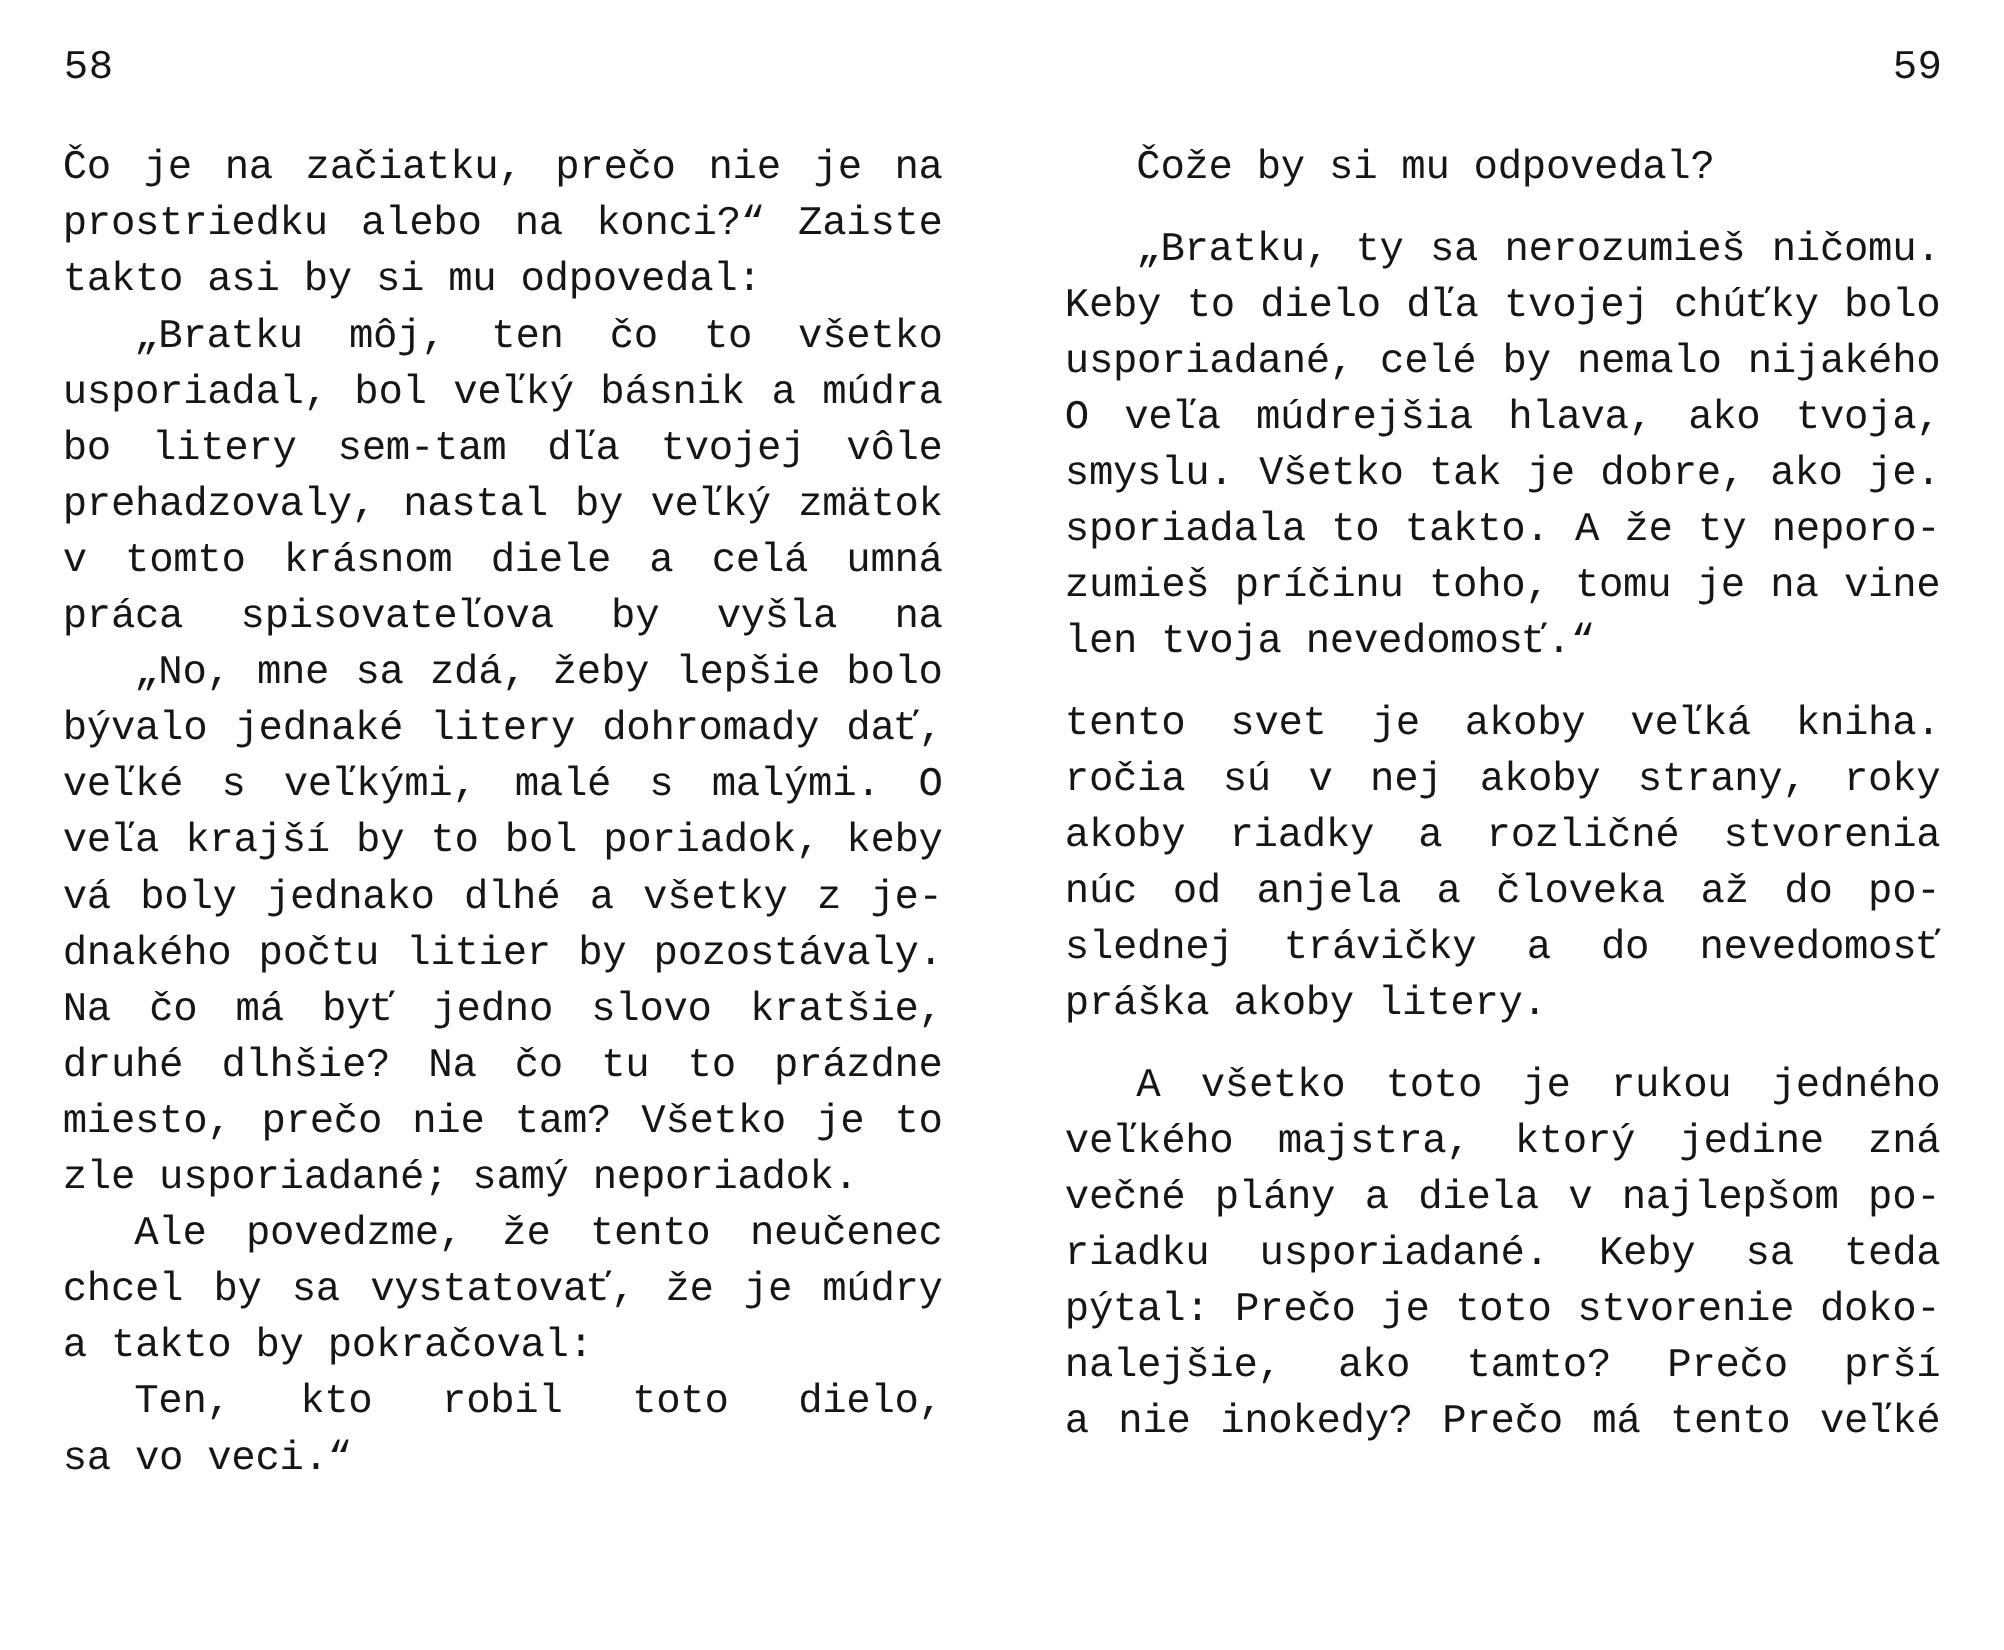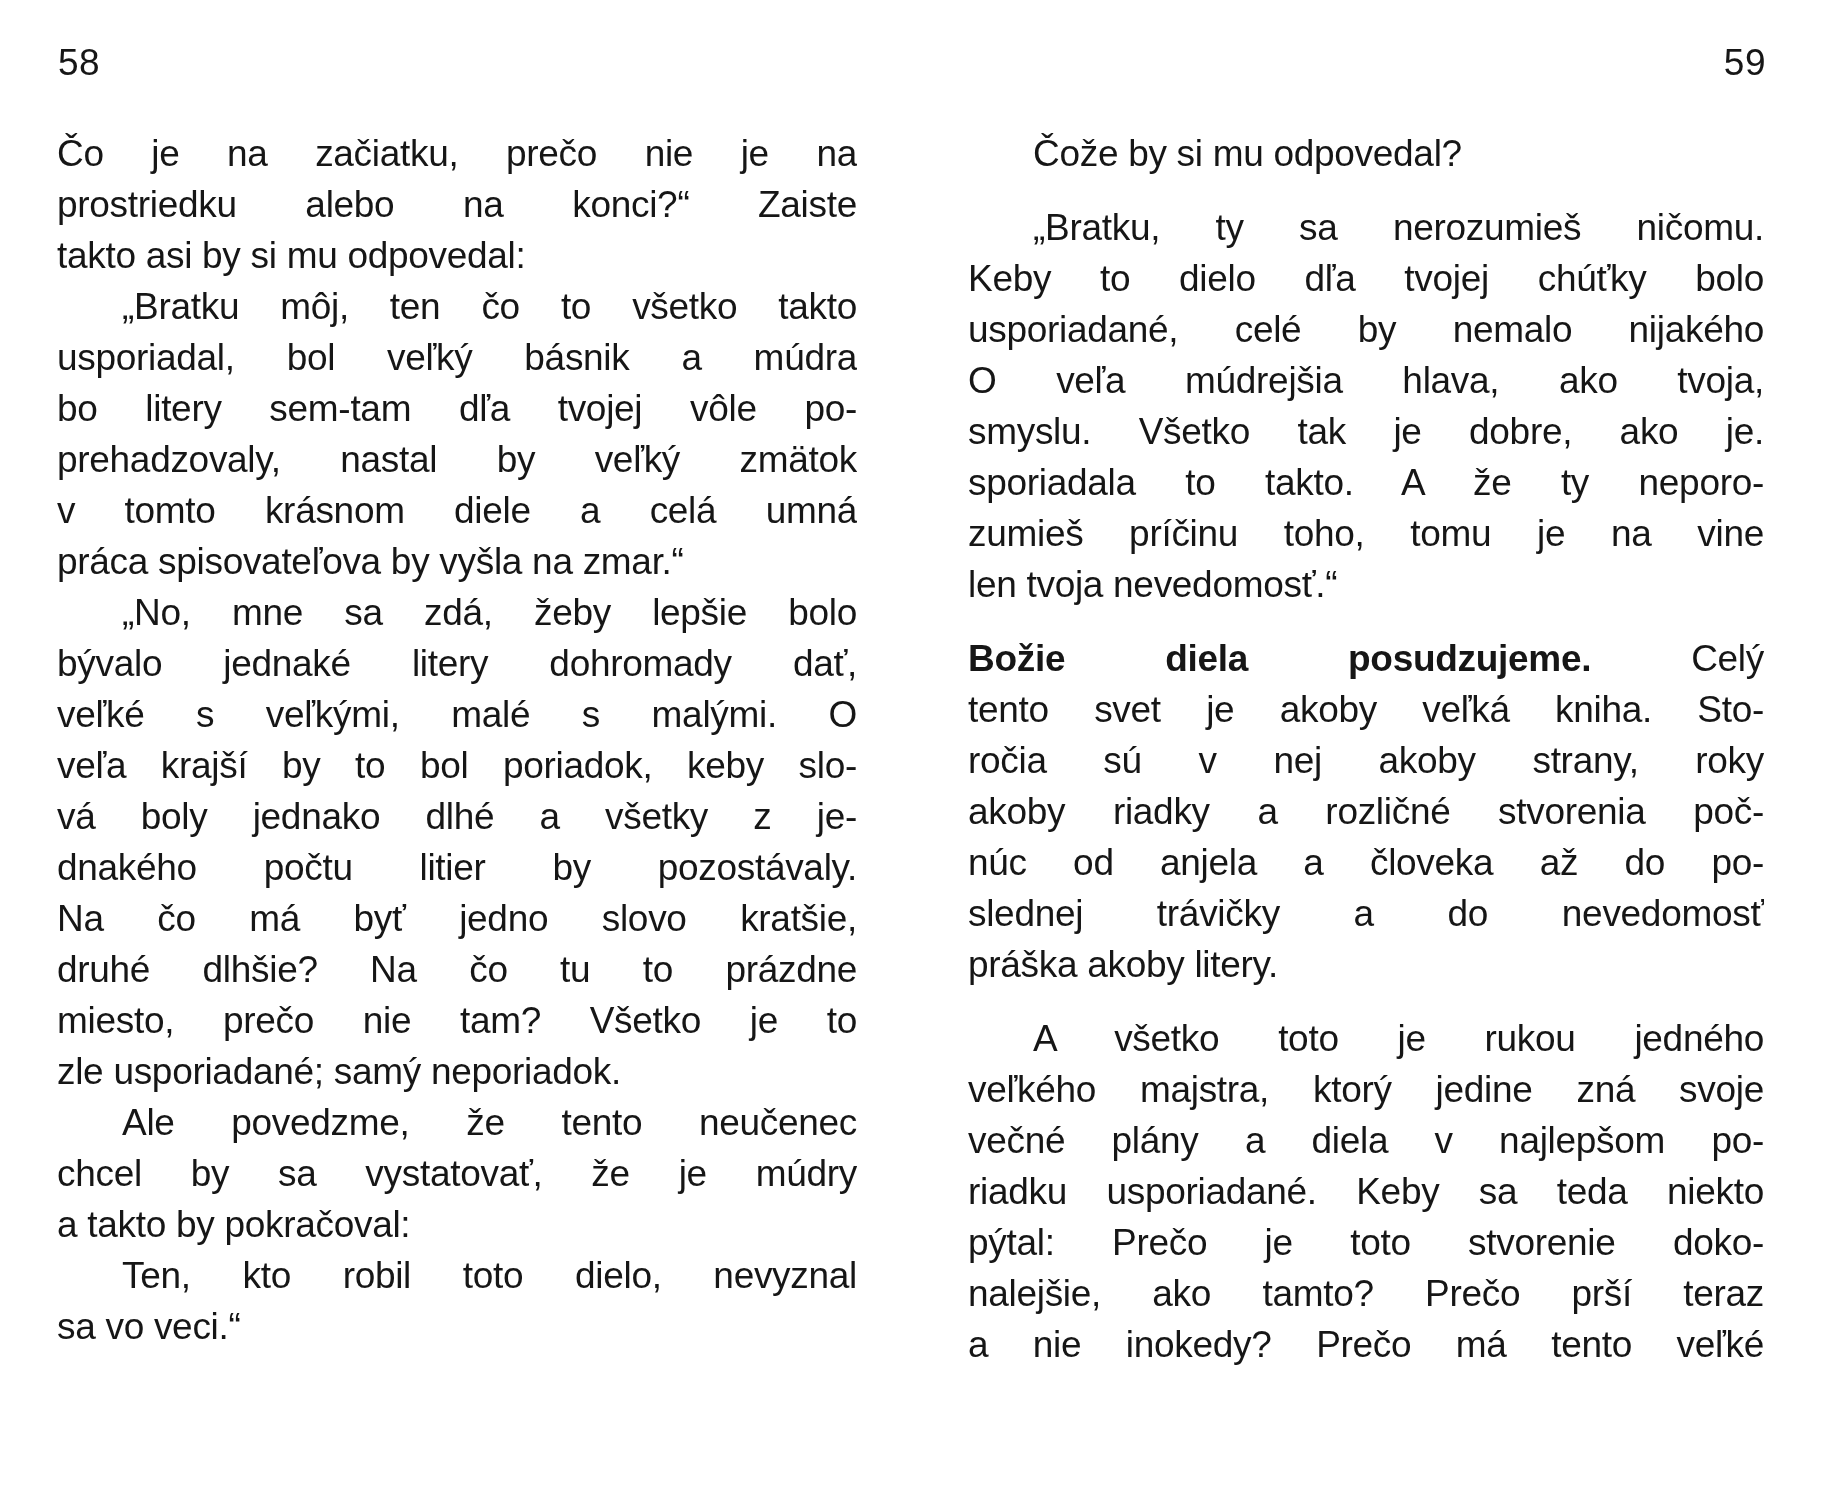--- a/index.html
+++ b/index.html
@@ -1,21 +1,21 @@
 <!DOCTYPE html>
 <html><head>
 <meta charset="utf-8">
 <style>
   html, body { margin: 0; padding: 0; background: #ffffff; }
   .sheet {
     position: relative;
     width: 1822px;
     height: 1500px;
     background: #ffffff;
-    font-family: Liberation Sans, sans-serif;
+    font-family: Liberation Mono, monospace;
     color: #161616;
     overflow: hidden;
   }
   .page-number {
     position: absolute;
     font-size: 37px;
     line-height: 37px;
     letter-spacing: 0.5px;
   }
   .page-number.left  { left: 58px;  top: 44px; }
@@ -93,21 +93,20 @@
         <div class="line indent">„Bratku, ty sa nerozumieš ničomu.</div>
         <div class="line">Keby to dielo dľa tvojej chúťky bolo</div>
         <div class="line">usporiadané, celé by nemalo nijakého</div>
         <div class="line">O veľa múdrejšia hlava, ako tvoja,</div>
         <div class="line">smyslu. Všetko tak je dobre, ako je.</div>
         <div class="line">sporiadala to takto. A že ty neporo-</div>
         <div class="line">zumieš príčinu toho, tomu je na vine</div>
         <div class="line end">len tvoja nevedomosť.“</div>
       </div>
       <div class="paragraph">
-        <div class="line"><b>Božie diela posudzujeme.</b> Celý</div>
         <div class="line">tento svet je akoby veľká kniha. Sto-</div>
         <div class="line">ročia sú v nej akoby strany, roky</div>
         <div class="line">akoby riadky a rozličné stvorenia poč-</div>
         <div class="line">núc od anjela a človeka až do po-</div>
         <div class="line">slednej trávičky a do nevedomosť</div>
         <div class="line end">práška akoby litery.</div>
       </div>
       <div class="paragraph">
         <div class="line indent">A všetko toto je rukou jedného</div>
         <div class="line">veľkého majstra, ktorý jedine zná svoje</div>

